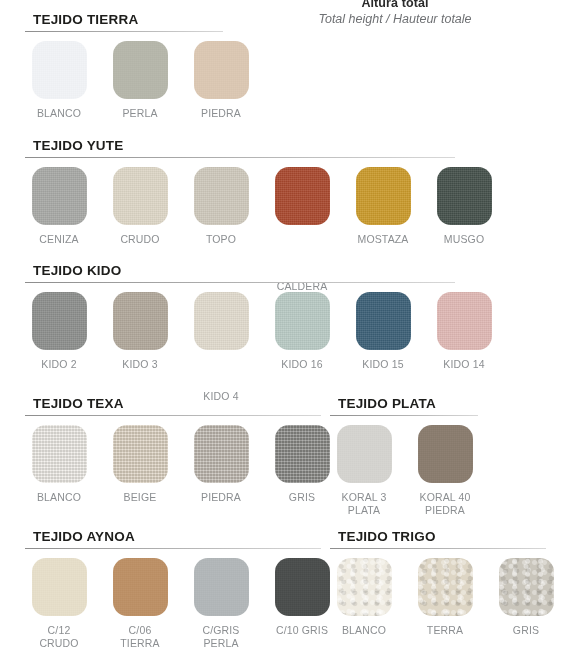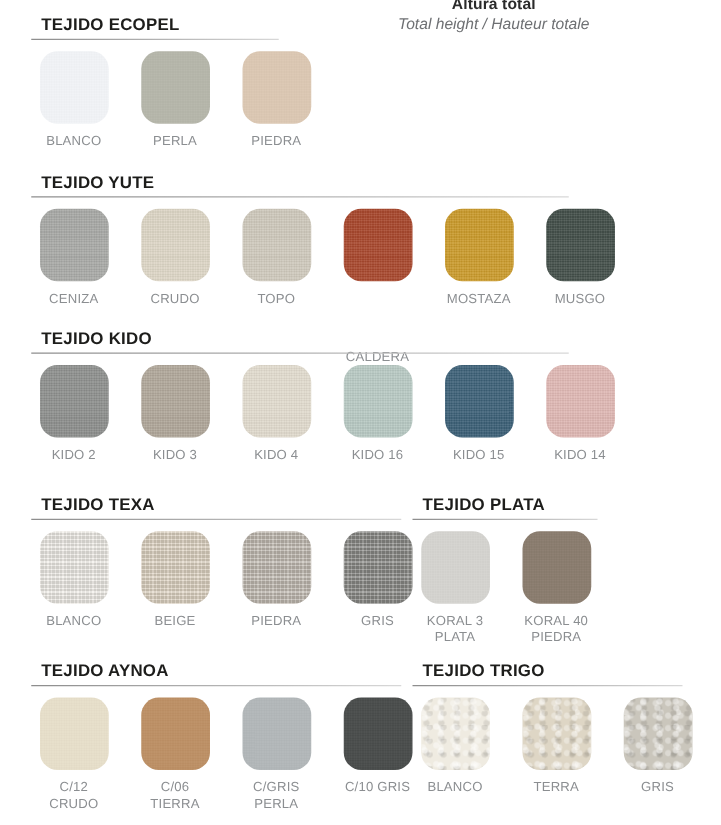--- a/index.html
+++ b/index.html
@@ -114,21 +114,21 @@
 </style>
 </head>
 <body>
 
 <div class="top-note">
   <span class="line1">Altura total</span>
   <span class="line2">Total height / Hauteur totale</span>
 </div>
 
 <div class="section" id="sec-ecopel" style="left:25px; top:12px; width:198px;">
-    <div class="sec-title">TEJIDO ECOPEL</div>
+    <div class="sec-title">TEJIDO TIERRA</div>
     <div class="sec-rule"></div>
     <div class="swatch-row">
       <div class="swatch-cell" style="margin-right: 13px;">
         <div class="chip smooth" style="background: rgb(241, 243, 246);"></div>
         <div class="chip-label">BLANCO</div>
       </div>
       <div class="swatch-cell" style="margin-right: 13px;">
         <div class="chip smooth" style="background: rgb(182, 183, 171);"></div>
         <div class="chip-label">PERLA</div>
       </div>
@@ -175,21 +175,21 @@
     <div class="sec-rule"></div>
     <div class="swatch-row">
       <div class="swatch-cell" style="margin-right: 13px;">
         <div class="chip " style="background: rgb(140, 142, 140);"></div>
         <div class="chip-label">KIDO 2</div>
       </div>
       <div class="swatch-cell" style="margin-right: 13px;">
         <div class="chip " style="background: rgb(176, 167, 154);"></div>
         <div class="chip-label">KIDO 3</div>
       </div>
-      <div class="swatch-cell" style="margin-right: 13px;">
+      <div class="swatch-cell" style="margin-right: 13px; gap: 32px;">
         <div class="chip " style="background: rgb(224, 218, 205);"></div>
         <div class="chip-label">KIDO 4</div>
       </div>
       <div class="swatch-cell" style="margin-right: 13px;">
         <div class="chip " style="background: rgb(184, 201, 195);"></div>
         <div class="chip-label">KIDO 16</div>
       </div>
       <div class="swatch-cell" style="margin-right: 13px;">
         <div class="chip " style="background: rgb(59, 95, 118);"></div>
         <div class="chip-label">KIDO 15</div>

